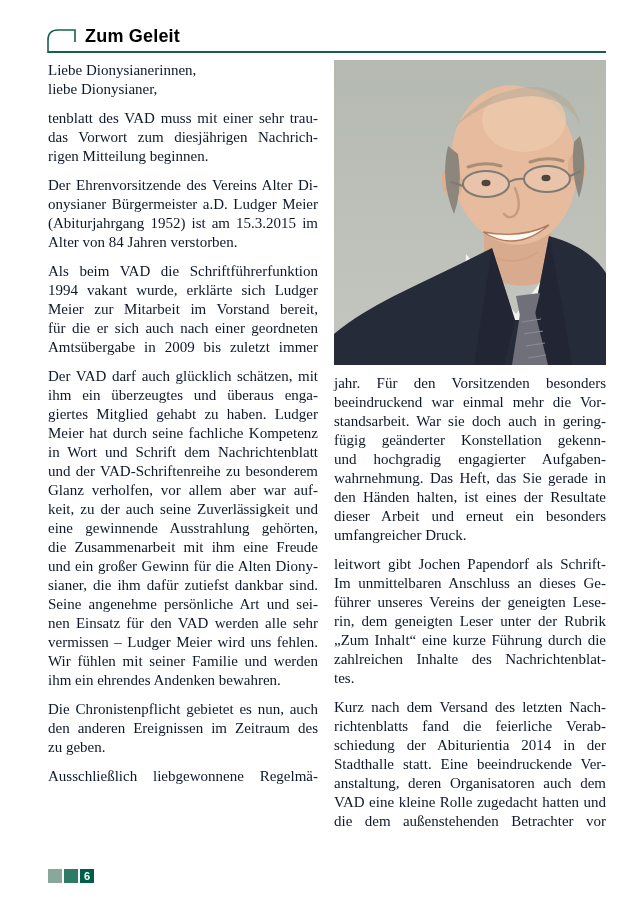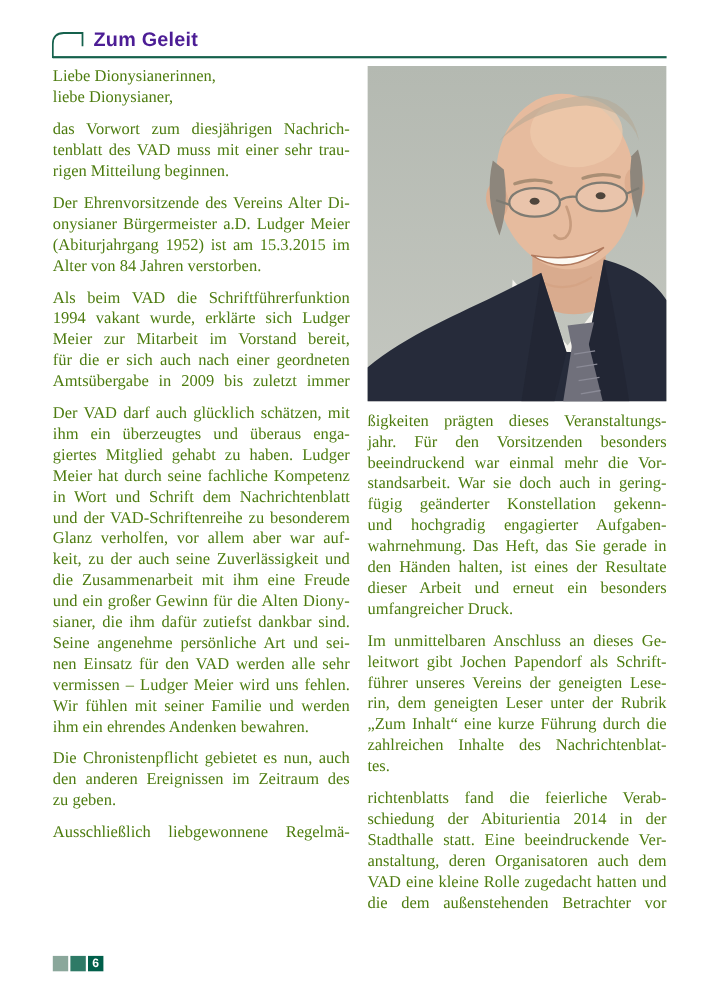--- a/index.html
+++ b/index.html
@@ -17,35 +17,35 @@
     left: 47px; top: 28px;
     width: 30px; height: 25px;
   }
   .page-title {
     position: absolute;
     left: 85px; top: 26px;
     margin: 0;
     font-family: "Liberation Sans", sans-serif;
     font-size: 18px;
     font-weight: bold;
-    color: #4c1d95;
+    color: #000000;
     letter-spacing: 0.2px;
   }
   .header-rule {
     position: absolute;
     left: 48px; top: 51px;
     width: 558px; height: 2px;
     background: #15614c;
   }
   
   .col {
     position: absolute;
     font-size: 15px;
     line-height: 19px;
-    color: #4d7c0f;
+    color: #0f172a;
   }
   .col-left  { left: 48px;  top: 61px;  width: 270px; }
   .col-right { left: 334px; top: 374px; width: 272px; }
   .para { margin: 0 0 10px 0; }
   .para:last-child { margin-bottom: 0; }
   .line { text-align: left; white-space: normal; }
   .line.stretch { text-align: justify; text-align-last: justify; }
   
   .portrait {
     position: absolute;
@@ -131,22 +131,22 @@
     <path d="M186,254 L201,252 L214,305 L178,305 Z" fill="#70707b"></path>
     <path d="M188,262 L207,259 M190,274 L209,271 M192,286 L211,283 M194,298 L212,295" stroke="#8b8b97" stroke-width="1.2"></path>
   </svg>
 
   <div class="col col-left">
       <div class="para">
         <div class="line">Liebe Dionysianerinnen,</div>
         <div class="line">liebe Dionysianer,</div>
       </div>
       <div class="para">
+        <div class="line stretch">tenblatt des VAD muss mit einer sehr trau-</div>
         <div class="line stretch">das Vorwort zum diesjährigen Nachrich-</div>
-        <div class="line stretch">tenblatt des VAD muss mit einer sehr trau-</div>
         <div class="line">rigen Mitteilung beginnen.</div>
       </div>
       <div class="para">
         <div class="line stretch">Der Ehrenvorsitzende des Vereins Alter Di-</div>
         <div class="line stretch">onysianer Bürgermeister a.D. Ludger Meier</div>
         <div class="line stretch">(Abiturjahrgang 1952) ist am 15.3.2015 im</div>
         <div class="line">Alter von 84 Jahren verstorben.</div>
       </div>
       <div class="para">
         <div class="line stretch">Als beim VAD die Schriftführerfunktion</div>
@@ -157,61 +157,62 @@
       </div>
       <div class="para">
         <div class="line stretch">Der VAD darf auch glücklich schätzen, mit</div>
         <div class="line stretch">ihm ein überzeugtes und überaus enga-</div>
         <div class="line stretch">giertes Mitglied gehabt zu haben. Ludger</div>
         <div class="line stretch">Meier hat durch seine fachliche Kompetenz</div>
         <div class="line stretch">in Wort und Schrift dem Nachrichtenblatt</div>
         <div class="line stretch">und der VAD-Schriftenreihe zu besonderem</div>
         <div class="line stretch">Glanz verholfen, vor allem aber war auf-</div>
         <div class="line stretch">keit, zu der auch seine Zuverlässigkeit und</div>
+        <div class="line stretch">eine gewinnende Ausstrahlung gehörten,</div>
         <div class="line stretch">die Zusammenarbeit mit ihm eine Freude</div>
         <div class="line stretch">und ein großer Gewinn für die Alten Diony-</div>
         <div class="line stretch">sianer, die ihm dafür zutiefst dankbar sind.</div>
         <div class="line stretch">Seine angenehme persönliche Art und sei-</div>
         <div class="line stretch">nen Einsatz für den VAD werden alle sehr</div>
         <div class="line stretch">vermissen – Ludger Meier wird uns fehlen.</div>
         <div class="line stretch">Wir fühlen mit seiner Familie und werden</div>
         <div class="line">ihm ein ehrendes Andenken bewahren.</div>
       </div>
       <div class="para">
         <div class="line stretch">Die Chronistenpflicht gebietet es nun, auch</div>
         <div class="line stretch">den anderen Ereignissen im Zeitraum des</div>
         <div class="line">zu geben.</div>
       </div>
       <div class="para">
         <div class="line stretch">Ausschließlich liebgewonnene Regelmä-</div>
       </div>
     </div>
   <div class="col col-right">
       <div class="para">
-        <div class="line stretch">ßigkeiten prägten dieses Veranstaltungs-</div>
         <div class="line stretch">jahr. Für den Vorsitzenden besonders</div>
         <div class="line stretch">beeindruckend war einmal mehr die Vor-</div>
         <div class="line stretch">standsarbeit. War sie doch auch in gering-</div>
         <div class="line stretch">fügig geänderter Konstellation gekenn-</div>
         <div class="line stretch">und hochgradig engagierter Aufgaben-</div>
         <div class="line stretch">wahrnehmung. Das Heft, das Sie gerade in</div>
         <div class="line stretch">den Händen halten, ist eines der Resultate</div>
         <div class="line stretch">dieser Arbeit und erneut ein besonders</div>
         <div class="line">umfangreicher Druck.</div>
       </div>
       <div class="para">
+        <div class="line stretch">leitwort gibt Jochen Papendorf als Schrift-</div>
         <div class="line stretch">Im unmittelbaren Anschluss an dieses Ge-</div>
-        <div class="line stretch">leitwort gibt Jochen Papendorf als Schrift-</div>
         <div class="line stretch">führer unseres Vereins der geneigten Lese-</div>
         <div class="line stretch">rin, dem geneigten Leser unter der Rubrik</div>
         <div class="line stretch">„Zum Inhalt“ eine kurze Führung durch die</div>
         <div class="line stretch">zahlreichen Inhalte des Nachrichtenblat-</div>
         <div class="line">tes.</div>
       </div>
       <div class="para">
+        <div class="line stretch">Kurz nach dem Versand des letzten Nach-</div>
         <div class="line stretch">richtenblatts fand die feierliche Verab-</div>
         <div class="line stretch">schiedung der Abiturientia 2014 in der</div>
         <div class="line stretch">Stadthalle statt. Eine beeindruckende Ver-</div>
         <div class="line stretch">anstaltung, deren Organisatoren auch dem</div>
         <div class="line stretch">VAD eine kleine Rolle zugedacht hatten und</div>
         <div class="line stretch">die dem außenstehenden Betrachter vor</div>
       </div>
     </div>
 
   <div class="footer-sq sq1"></div>

